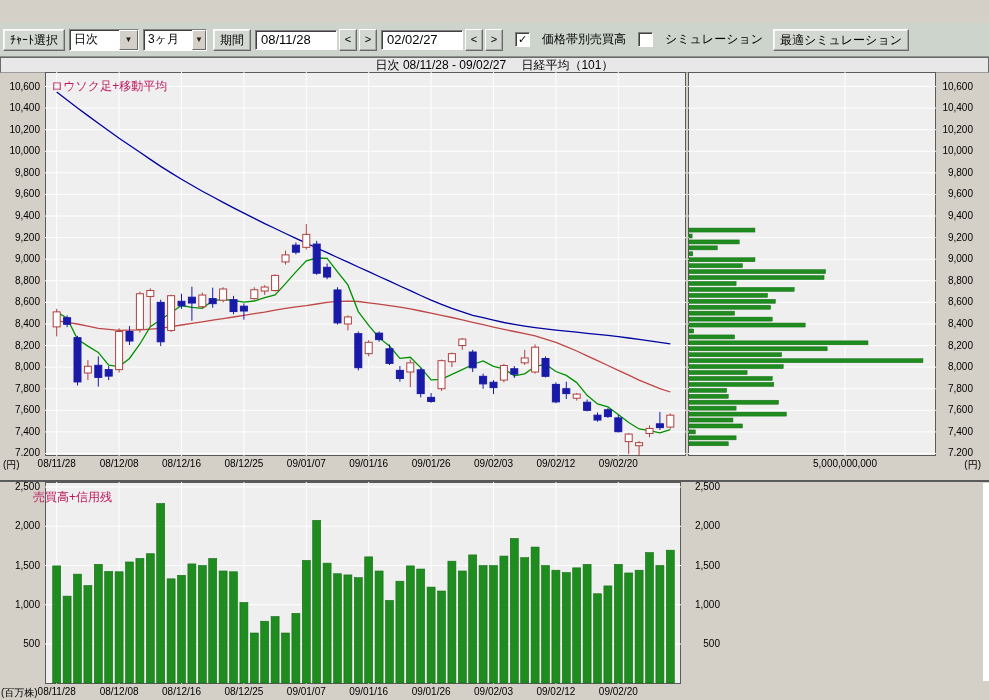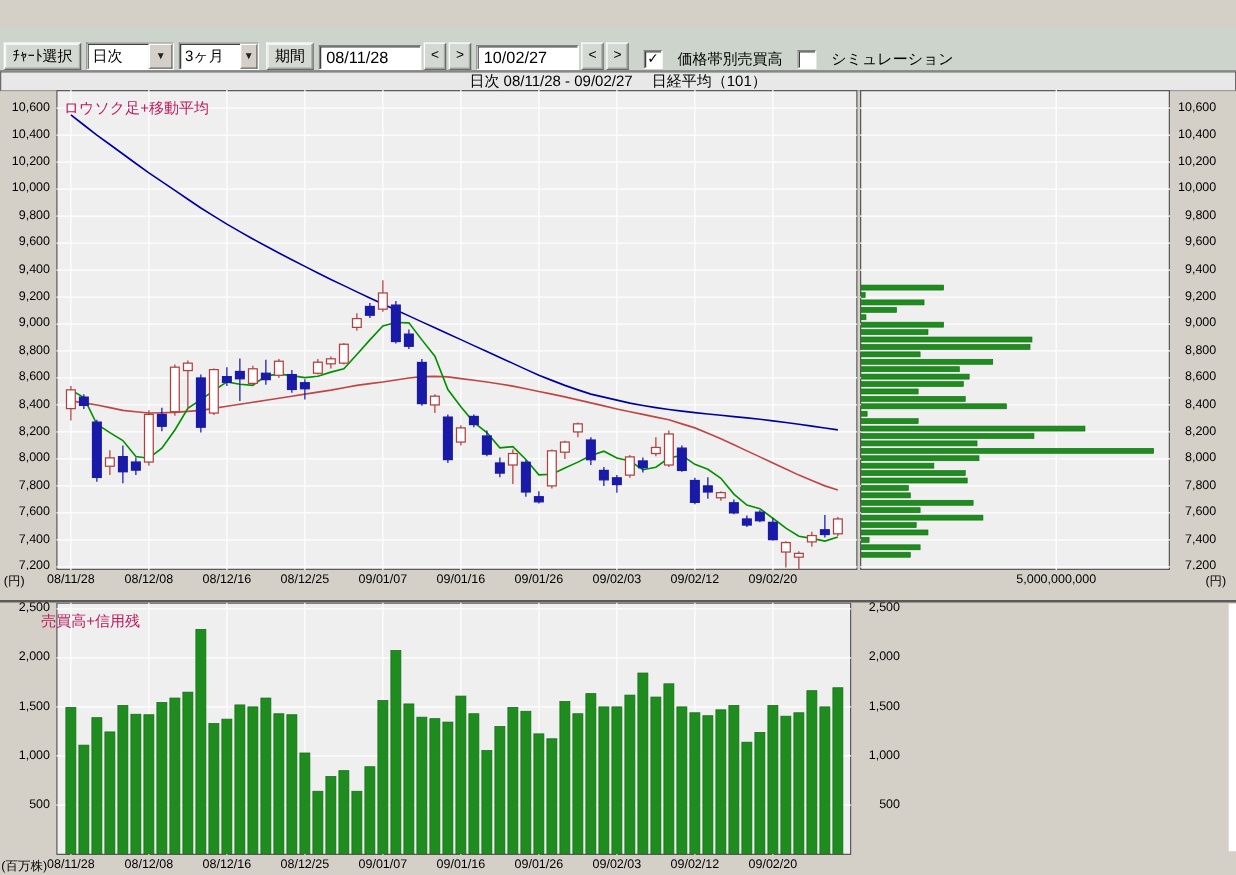--- a/index.html
+++ b/index.html
@@ -8,21 +8,21 @@
        font-size:12px;color:#000;}
   
   .topbar{position:absolute;left:0;top:0;width:989px;height:22px;background:#d6e4f3;
           border-bottom:1px solid #9ab0c4;display:flex;align-items:center;}
   .code-input{width:52px;height:16px;margin-left:2px;background:#fff;border:1px solid;
               border-color:#808080 #fff #fff #808080;font-size:12px;padding:0 3px;
               font-family:"Liberation Sans",sans-serif;}
   .code-name{margin-left:8px;font-size:12px;}
   
   .toolbar{position:absolute;left:0;top:23px;width:989px;height:33px;background:#ccd4cc;
-           border-bottom:1px solid #8a928a;display:flex;align-items:flex-end;}
+           border-bottom:1px solid #8a928a;display:flex;align-items:center;}
   .btn{background:#d4d8d2;border:1px solid;border-color:#fff #6a6a6a #6a6a6a #fff;
        box-shadow:inset -1px -1px 0 #a8a8a8, inset 1px 1px 0 #f4f4f4;
        font-size:12px;padding:2px 6px;margin-left:3px;height:22px;line-height:17px;
        font-family:"Liberation Sans","DejaVu Sans",sans-serif;cursor:default;}
   .combo{display:flex;align-items:center;background:#fff;border:1px solid;
          border-color:#808080 #fff #fff #808080;box-shadow:inset 1px 1px 0 #404040;
          height:20px;margin-left:4px;}
   .combo .val{padding:12px 4px;font-size:12px;min-width:40px;}
   .combo .arrow{width:17px;height:18px;background:#d4d0c8;border:1px solid;
                 border-color:#fff #6a6a6a #6a6a6a #fff;font-size:8px;text-align:center;
@@ -65,31 +65,32 @@
       <span class="arrow">▼</span>
     </div>
     <div class="combo" style="width:62px;">
       <span class="val" style="flex:1;">3ヶ月</span>
       <span class="arrow">▼</span>
     </div>
     <button class="btn" style="margin-left:6px;">期間</button>
     <span class="datebox">08/11/28</span>
     <span class="spin">&lt;</span>
     <span class="spin">&gt;</span>
-    <span class="datebox">10/02/27</span>
+    <span class="datebox">02/02/27</span>
     <span class="spin">&lt;</span>
     <span class="spin">&gt;</span>
     <span class="chk">
       <span class="box">✓</span>
       <span class="lbl">価格帯別売買高</span>
     </span>
     <span class="chk">
       <span class="box"></span>
       <span class="lbl">シミュレーション</span>
     </span>
+    <button class="btn" style="margin-left:10px;">最適シミュレーション</button>
   </div>
 
   <div class="statusbar">日次 08/11/28 - 09/02/27　 日経平均（101）</div>
 
   <div class="plotbg" style="left:45px;top:72px;width:639px;height:382px;"></div>
   <svg id="main-svg" width="641" height="384" style="left:45px;top:72px;">
       <line x1="0" y1="381.49600000000004" x2="641" y2="381.49600000000004" stroke="#ffffff" stroke-width="1"></line>
       <line x1="0" y1="359.908" x2="641" y2="359.908" stroke="#ffffff" stroke-width="1"></line>
       <line x1="0" y1="338.32" x2="641" y2="338.32" stroke="#ffffff" stroke-width="1"></line>
       <line x1="0" y1="316.732" x2="641" y2="316.732" stroke="#ffffff" stroke-width="1"></line>

